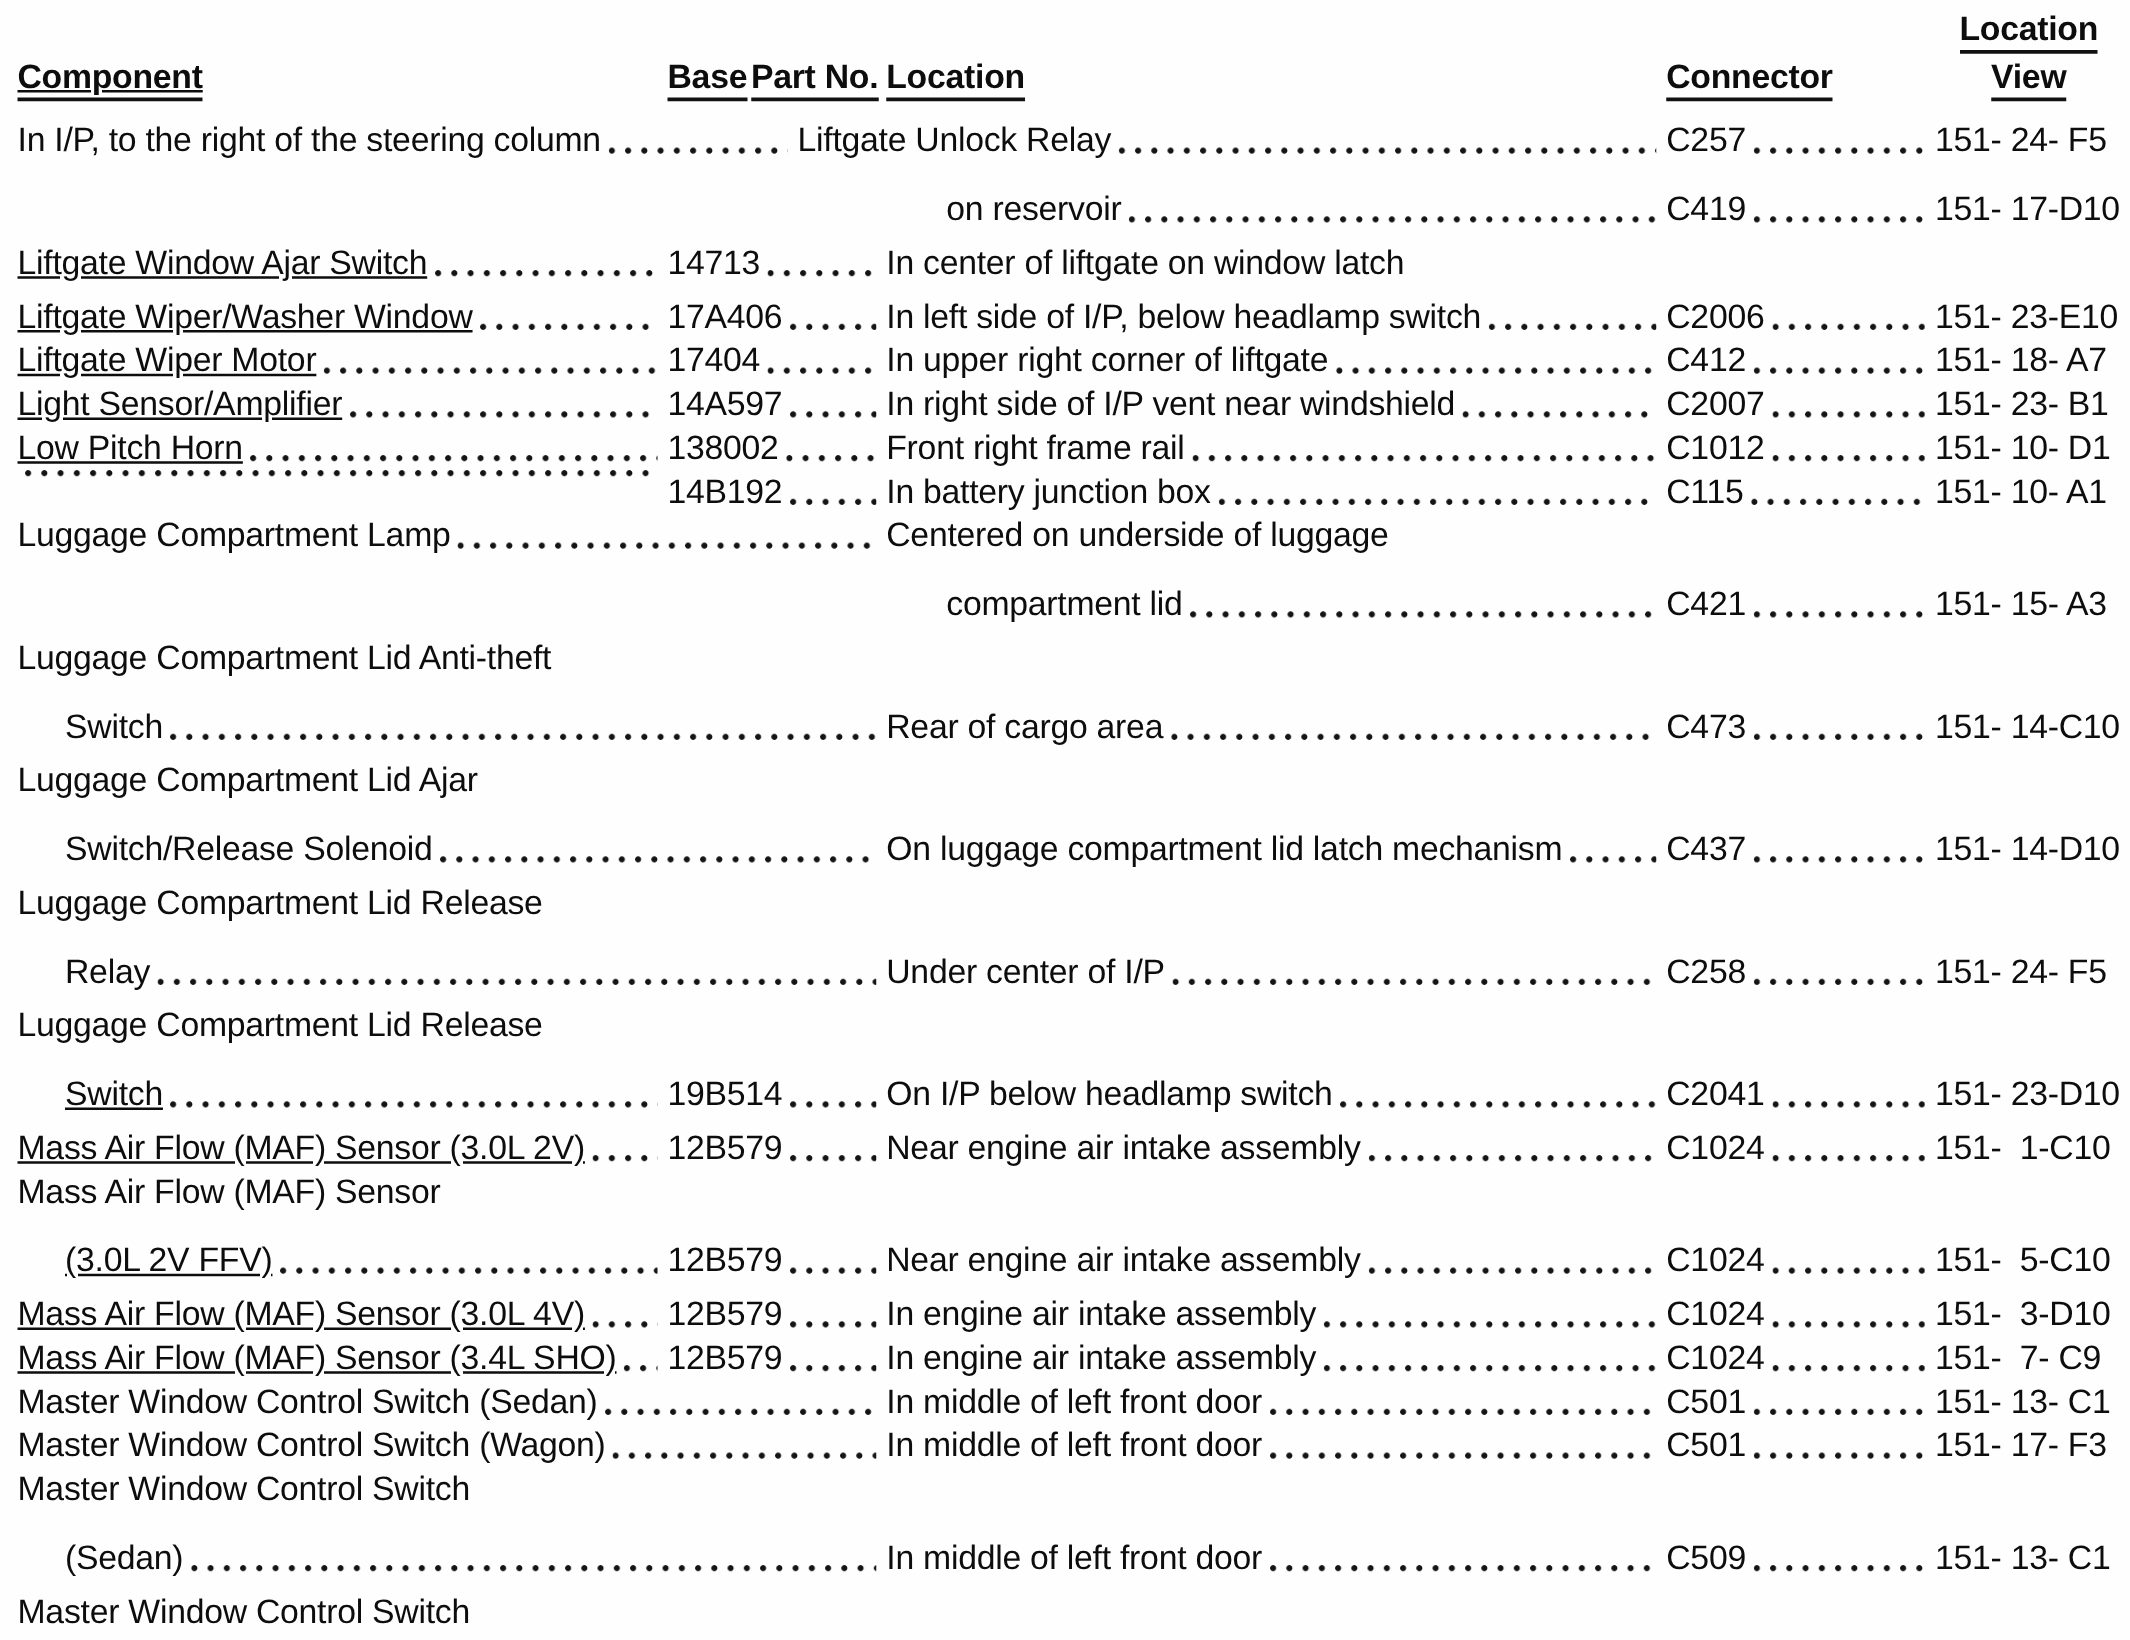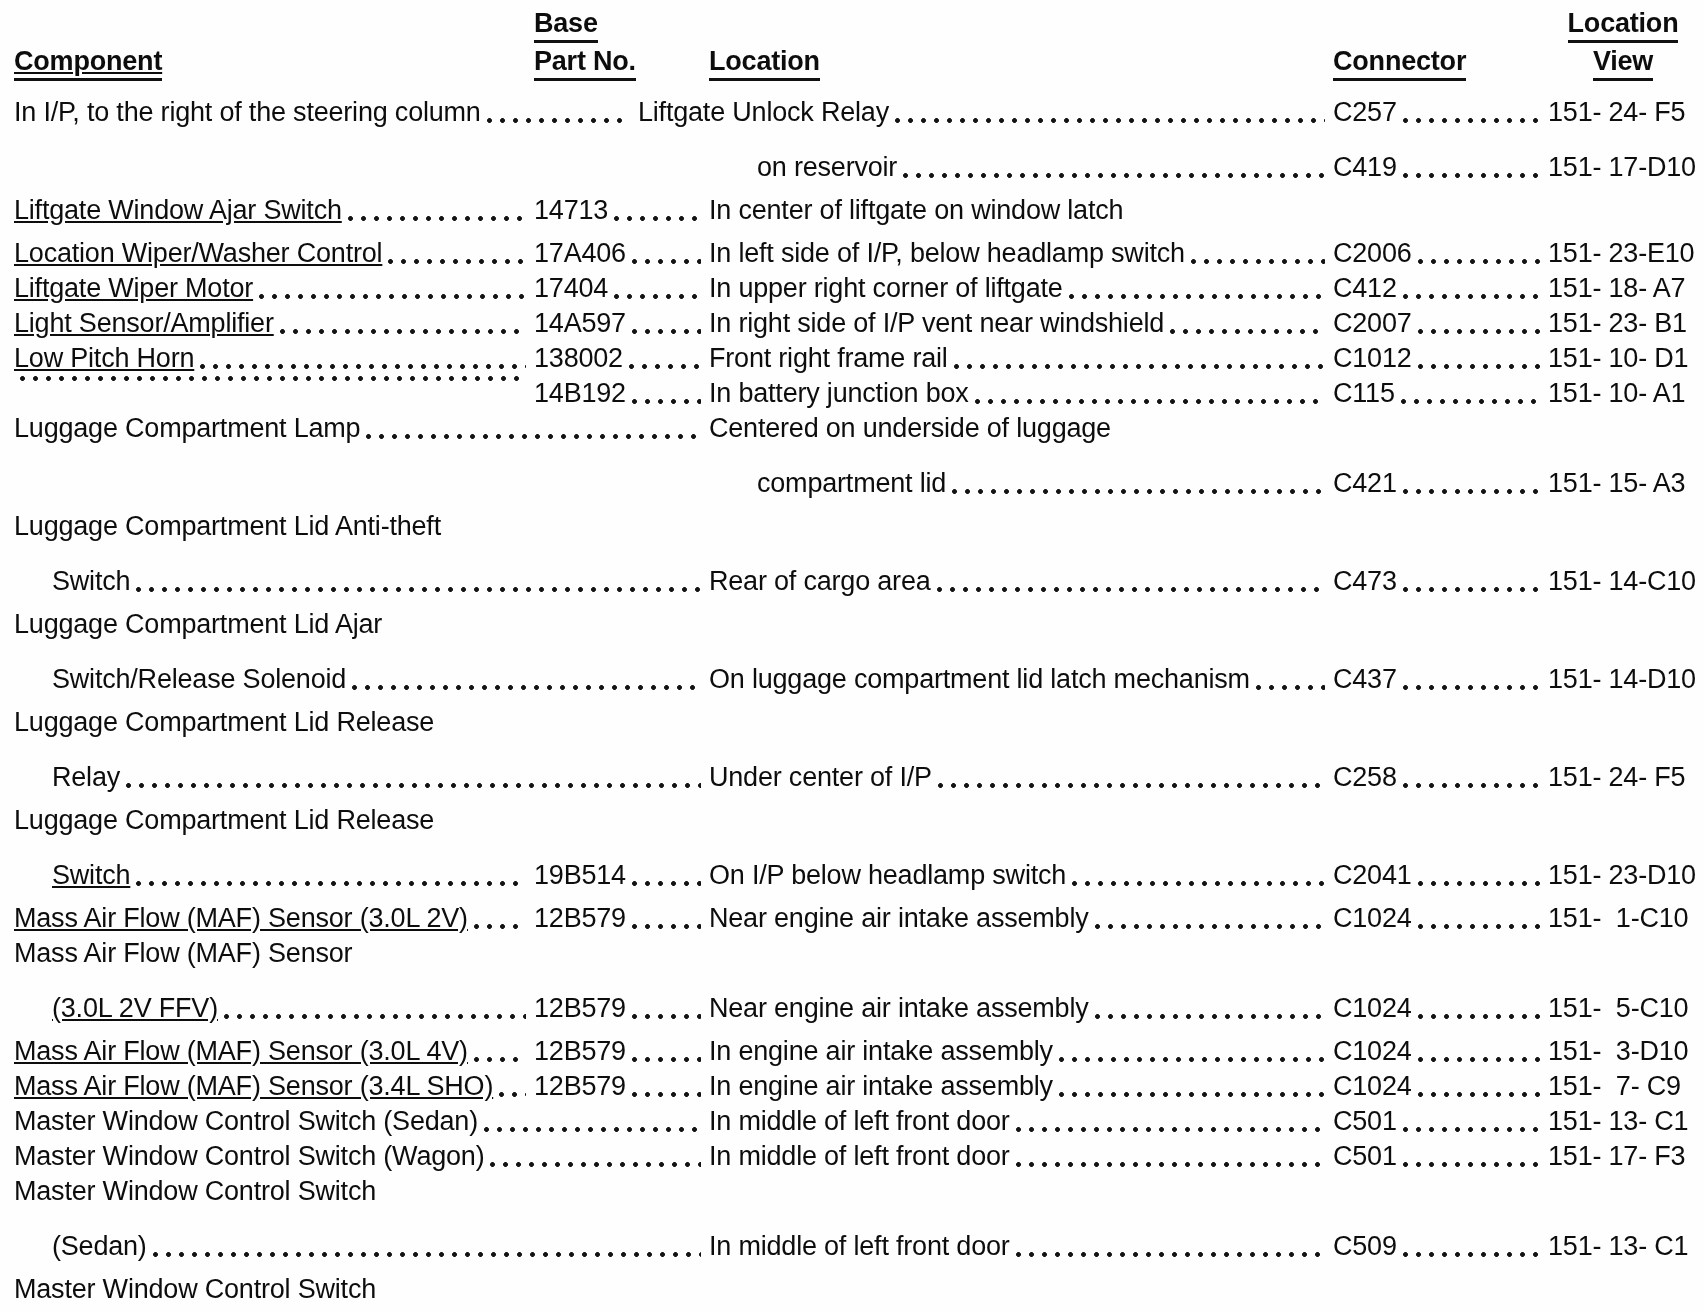--- a/index.html
+++ b/index.html
@@ -5,21 +5,21 @@
   html,body{margin:0;padding:0;background:#ffffff;}
   .page{
     width:1704px;height:1312px;box-sizing:border-box;
     padding:8px 6px 0 14px;background:#fefefe;overflow:hidden;
     font-family:"Liberation Sans","DejaVu Sans",sans-serif;
     font-size:27px;color:#0d0d0d;letter-spacing:-0.2px;
   }
   
   .hdr{display:flex;align-items:flex-end;margin-bottom:14px;}
   .hdr .cell{display:flex;}
-  .hdr-stack{flex-direction:column;align-items:flex-start;gap:3px;}
+  .hdr-stack{flex-direction:row;align-items:flex-start;gap:3px;}
   .view-stack{flex-direction:column;align-items:center;gap:3px;}
   .hu{font-weight:bold;border-bottom:3px solid #111;padding-bottom:2px;white-space:pre;line-height:30px;}
   
   .line{display:flex;align-items:flex-start;line-height:35px;}
   .cont{margin-top:20px;}
   .row.wrapped{margin-bottom:8px;}
   .cell{display:flex;min-width:0;}
   .c-comp{width:520px;flex:none;text-decoration:underline;}
   .c-comp-wide{width:695px;flex:none;}
   .c-comp-full{flex:1;}
@@ -107,21 +107,21 @@
             <span class="leader"></span>
           </div>
           <div class="cell c-loc">
             <span class="txt">In center of liftgate on window latch</span>
           </div>
         </div>
       </div>
       <div class="row">
         <div class="line">
           <div class="cell c-comp">
-            <span class="txt">Location Wiper/Washer Control</span>
+            <span class="txt">Liftgate Wiper/Washer Window</span>
             <span class="leader"></span>
           </div>
           <div class="cell c-part">
             <span class="txt">17A406</span>
             <span class="leader"></span>
           </div>
           <div class="cell c-loc">
             <span class="txt">In left side of I/P, below headlamp switch</span>
             <span class="leader"></span>
           </div>

